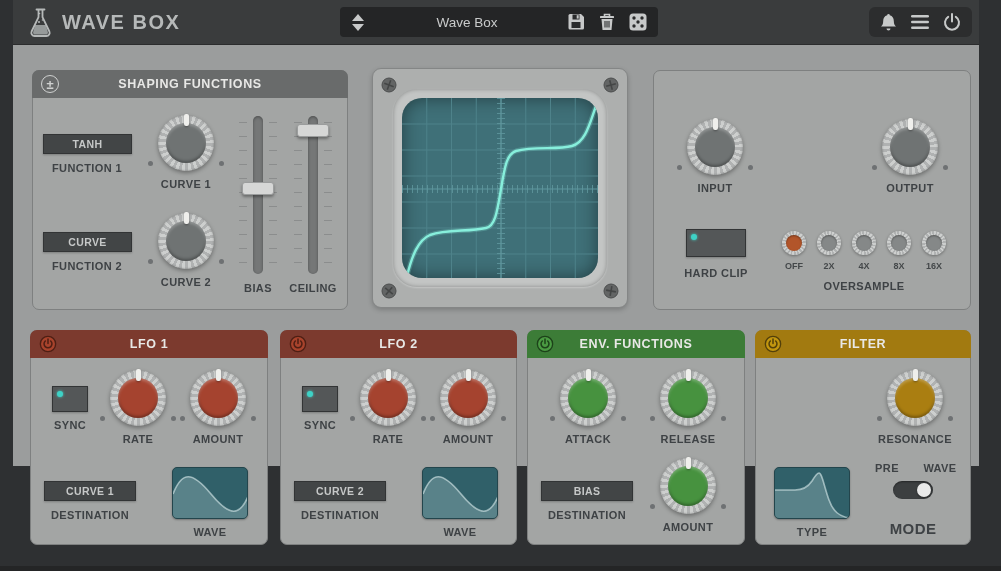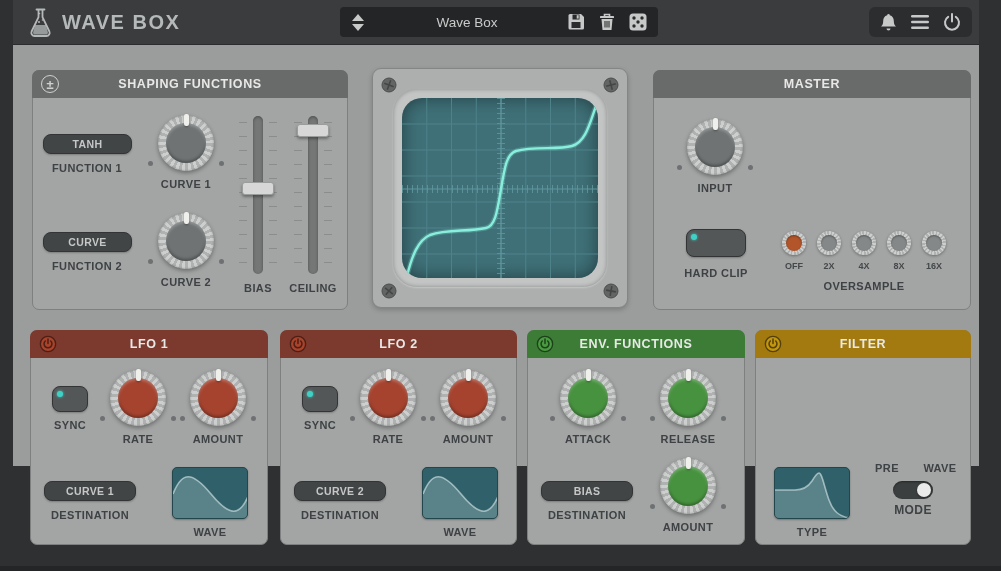--- a/index.html
+++ b/index.html
@@ -23,21 +23,21 @@
 
   
   .panel { position:absolute; background:#a3a5a4; border:1px solid #7e8080; border-radius:7px; }
   .phead { position:absolute; left:-1px; top:-1px; right:-1px; height:28px; border-radius:7px 7px 0 0; display:flex; align-items:center; justify-content:center; }
   .ptitle { font-size:12.5px; font-weight:bold; letter-spacing:.6px; color:#e8e8e6; }
   .phead-icon { position:absolute; left:9px; top:5px; width:18px; height:18px; }
   .pm-circle { width:18px; height:18px; border:1.6px solid #cfd1d0; border-radius:50%; color:#cfd1d0; font-size:13px; font-weight:bold; display:flex; align-items:center; justify-content:center; line-height:1; }
 
   .lbl { position:absolute; font-size:11px; font-weight:bold; color:#3e4245; letter-spacing:.4px; text-align:center; transform:translateX(-50%); white-space:nowrap; }
 
-  .btn-dark { position:absolute; background:#424546; border:1px solid #323435; border-radius:8px; color:#c6c8c8; font-size:10.5px; font-weight:bold; letter-spacing:.4px; display:flex; align-items:center; justify-content:center; cursor:pointer; box-shadow:0 1px 2px rgba(0,0,0,.25); }
+  .btn-dark { position:absolute; background:#424546; border:1px solid #323435; border-radius:0; color:#c6c8c8; font-size:10.5px; font-weight:bold; letter-spacing:.4px; display:flex; align-items:center; justify-content:center; cursor:pointer; box-shadow:0 1px 2px rgba(0,0,0,.25); }
   .btn-led { background:#545758; }
   .led { position:absolute; left:4px; top:4px; width:6px; height:6px; border-radius:50%; background:#3ed2c6; box-shadow:0 0 3px #3ed2c6; }
 
   
   .kblock { position:absolute; width:96px; display:flex; flex-direction:column; align-items:center; transform:translateX(-50%); }
   .knob { position:relative; width:56px; height:56px; border-radius:50%;
           background:repeating-conic-gradient(#cdcfce 0deg 7deg, #b0b2b2 7deg 14deg);
           box-shadow:0 2px 4px rgba(0,0,0,.35), inset 0 0 2px rgba(0,0,0,.3); cursor:pointer; }
   .knob .cap { position:absolute; inset:8px; border-radius:50%; background:var(--cap,#6f7373); box-shadow:inset 0 2px 3px rgba(255,255,255,.25), inset 0 -2px 3px rgba(0,0,0,.3); }
   .knob .ktick { position:absolute; top:-1px; left:50%; width:5px; height:12px; margin-left:-2.5px; background:#efefec; border-radius:2px; box-shadow:0 1px 2px rgba(0,0,0,.35); }
@@ -257,32 +257,38 @@
             <line x1="99" y1="0" x2="99" y2="182" stroke-width="8" stroke-dasharray="1 4" opacity="0.85"></line>
           </g>
           <path d="M5,178 C10,158 16,142 28,137 C45,131 66,134 84,130 C93,128 95,115 99,91 C103,67 105,56 114,53 C132,48 156,52 170,48 C184,44 188,24 194,8" fill="none" stroke="#87efdc" stroke-width="5" opacity="0.25" stroke-linecap="round"></path>
           <path d="M5,178 C10,158 16,142 28,137 C45,131 66,134 84,130 C93,128 95,115 99,91 C103,67 105,56 114,53 C132,48 156,52 170,48 C184,44 188,24 194,8" fill="none" stroke="#87efdc" stroke-width="2.4" stroke-linecap="round"></path>
         </svg>
       </div>
     </div>
   </div>
 
   <div class="panel" style="left:640px;top:70px;width:318px;height:240px">
-    <div class="phead" style="background:#696b6b">
-      <span class="ptitle">MASTER</span>
-    </div>
 
     <div class="kblock" style="left:61px;top:48px">
       <div class="knob" style="--cap:#6f7373">
         <div class="cap"></div>
           <div class="ktick"></div>
         <span class="kdot l"></span>
           <span class="kdot r"></span>
       </div>
       <div class="klabel">INPUT</div>
+    </div>
+    <div class="kblock" style="left:256px;top:48px">
+      <div class="knob" style="--cap:#6f7373">
+        <div class="cap"></div>
+          <div class="ktick"></div>
+        <span class="kdot l"></span>
+          <span class="kdot r"></span>
+      </div>
+      <div class="klabel">OUTPUT</div>
     </div>
 
     <div class="btn-dark btn-led" style="left:32px;top:158px;width:60px;height:28px">
       <span class="led"></span>
     </div>
     <div class="lbl" style="left:62px;top:196px">HARD CLIP</div>
 
     <div class="os-btn sel" style="left:140px;top:160px">
         <div class="inner"></div>
       </div>
@@ -444,32 +450,41 @@
   <div class="panel" style="left:742px;top:330px;width:216px;height:215px">
     <div class="phead" style="background:#a27a10">
       <svg class="phead-icon" viewBox="0 0 20 20">
         <circle cx="10" cy="10" r="8.5" fill="#c2960f" stroke="#53400a" stroke-width="1.5"></circle>
         <path d="M7 6.6 a4.4 4.4 0 1 0 6 0" fill="none" stroke="#53400a" stroke-width="1.7" stroke-linecap="round"></path>
         <line x1="10" y1="4.5" x2="10" y2="9.5" stroke="#53400a" stroke-width="1.7" stroke-linecap="round"></line>
       </svg>
       <span class="ptitle">FILTER</span>
     </div>
 
+    <div class="kblock" style="left:159px;top:39px">
+      <div class="knob" style="--cap:#aa7e11">
+        <div class="cap"></div>
+          <div class="ktick"></div>
+        <span class="kdot l"></span>
+          <span class="kdot r"></span>
+      </div>
+      <div class="klabel">RESONANCE</div>
+    </div>
 
     <div class="mini-display" style="left:18px;top:136px;width:76px;height:52px">
       <svg width="76" height="52" viewBox="0 0 76 52">
         <path d="M0,22 L20,22 C28,22 33,19 37,13 C40,8 42,5 44,5 C47,5 49,18 54,32 C58,43 64,49 76,50 L76,52 L0,52 Z" fill="rgba(235,250,250,0.22)"></path>
         <path d="M0,22 L20,22 C28,22 33,19 37,13 C40,8 42,5 44,5 C47,5 49,18 54,32 C58,43 64,49 76,50" fill="none" stroke="rgba(235,250,250,0.55)" stroke-width="1.6"></path>
       </svg>
     </div>
     <div class="lbl" style="left:56px;top:195px">TYPE</div>
 
     <div class="lbl" style="left:131px;top:131px">PRE</div>
     <div class="lbl" style="left:184px;top:131px">WAVE</div>
     <div class="toggle" style="left:137px;top:150px">
       <div class="tknob"></div>
     </div>
-    <div class="lbl" style="left:157px;top:172px;font-size:12px">MODE</div>
+    <div class="lbl" style="left:157px;top:189px;font-size:15px">MODE</div>
   </div>
 
 </div>
 
 <div style="position:absolute;left:0;bottom:0;width:100%;height:5px;background:#242526"></div>
 
 </body></html>

